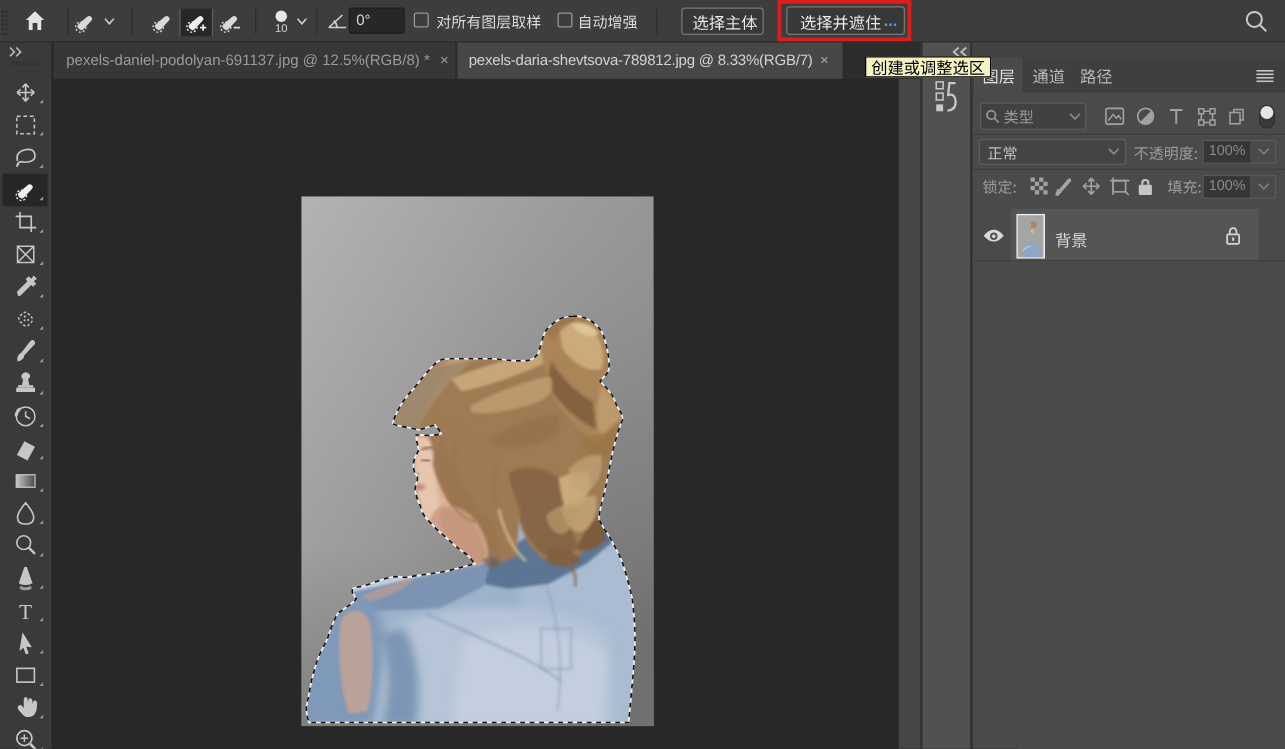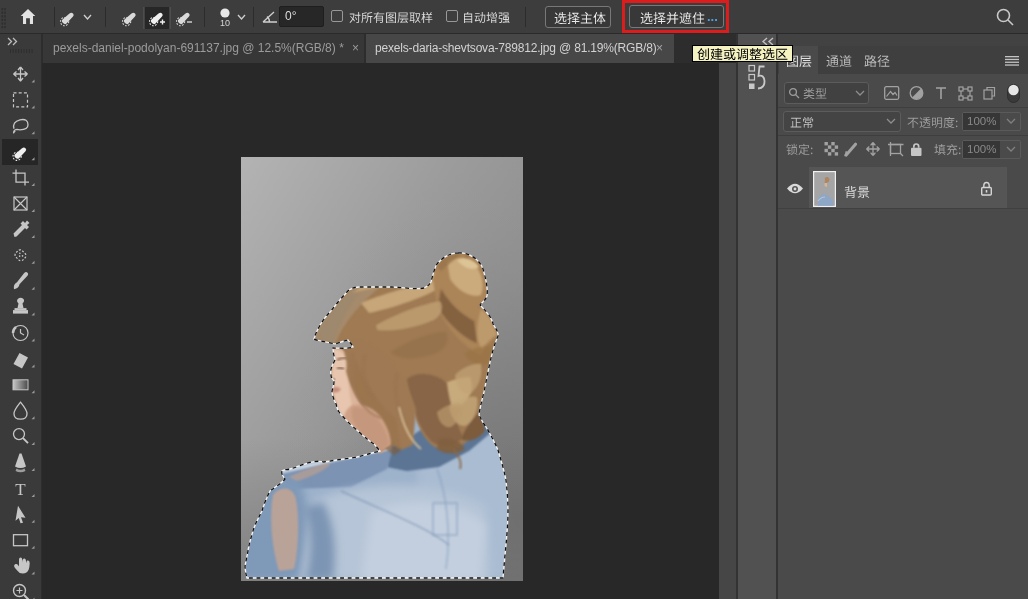--- a/index.html
+++ b/index.html
@@ -84,21 +84,21 @@
     <path fill="#ececec" transform="translate(0,13)" d="M0.8 -9.9C1.5 -9.3 2.4 -8.4 2.8 -7.8L3.6 -8.4C3.2 -9.0 2.3 -9.9 1.5 -10.5ZM5.8 -10.5C5.5 -9.4 4.9 -8.2 4.2 -7.5C4.5 -7.3 4.9 -7.1 5.1 -6.9C5.4 -7.3 5.7 -7.8 5.9 -8.3H7.8V-6.4H4.2V-5.5H6.5C6.3 -3.8 5.8 -2.6 3.8 -1.9C4.0 -1.7 4.3 -1.3 4.4 -1.1C6.6 -1.9 7.2 -3.4 7.5 -5.5H8.8V-2.5C8.8 -1.5 9.0 -1.2 10.0 -1.2C10.2 -1.2 11.1 -1.2 11.3 -1.2C12.1 -1.2 12.4 -1.6 12.5 -3.3C12.2 -3.3 11.8 -3.5 11.6 -3.7C11.6 -2.3 11.5 -2.1 11.2 -2.1C11.0 -2.1 10.3 -2.1 10.2 -2.1C9.8 -2.1 9.8 -2.2 9.8 -2.5V-5.5H12.4V-6.4H8.8V-8.3H11.8V-9.1H8.8V-10.9H7.8V-9.1H6.3C6.5 -9.5 6.6 -9.9 6.7 -10.3ZM3.3 -5.9H0.7V-5.0H2.3V-1.1C1.8 -0.8 1.2 -0.4 0.6 0.2L1.2 1.0C2.0 0.2 2.7 -0.4 3.2 -0.4C3.4 -0.4 3.8 -0.1 4.4 0.2C5.2 0.8 6.3 0.9 7.8 0.9C9.1 0.9 11.3 0.8 12.3 0.8C12.3 0.5 12.5 -0.0 12.6 -0.3C11.3 -0.1 9.3 -0.0 7.8 -0.0C6.4 -0.0 5.3 -0.1 4.5 -0.6C3.9 -1.0 3.6 -1.3 3.3 -1.3Z M15.3 -10.9V-8.3H13.6V-7.4H15.3V-4.6C14.6 -4.4 14.0 -4.2 13.5 -4.1L13.7 -3.1L15.3 -3.7V-0.2C15.3 0.0 15.2 0.1 15.1 0.1C14.9 0.1 14.4 0.1 13.9 0.1C14.0 0.3 14.1 0.7 14.1 1.0C15.0 1.0 15.5 1.0 15.8 0.8C16.1 0.7 16.2 0.4 16.2 -0.2V-4.0L17.8 -4.5L17.6 -5.4L16.2 -4.9V-7.4H17.8V-8.3H16.2V-10.9ZM23.5 -9.3C23.0 -8.7 22.3 -8.1 21.6 -7.6C20.9 -8.1 20.4 -8.7 19.9 -9.3ZM18.1 -10.2V-9.3H19.0C19.5 -8.5 20.1 -7.7 20.9 -7.1C19.8 -6.5 18.7 -6.0 17.6 -5.7C17.8 -5.5 18.0 -5.2 18.1 -4.9C19.3 -5.3 20.5 -5.8 21.6 -6.5C22.6 -5.8 23.8 -5.3 25.1 -4.9C25.2 -5.2 25.5 -5.6 25.7 -5.7C24.4 -6.0 23.3 -6.4 22.4 -7.0C23.4 -7.8 24.3 -8.8 24.8 -9.9L24.2 -10.3L24.1 -10.2ZM21.1 -5.4V-4.2H18.4V-3.3H21.1V-2.0H17.8V-1.1H21.1V1.1H22.0V-1.1H25.4V-2.0H22.0V-3.3H24.5V-4.2H22.0V-5.4Z M34.3 -7.3V-4.5H30.7V-4.8V-7.3ZM35.2 -11.0C34.9 -10.1 34.4 -9.0 33.9 -8.2H27.2V-7.3H29.7V-4.8V-4.5H26.7V-3.5H29.6C29.4 -2.1 28.8 -0.7 26.7 0.4C26.9 0.5 27.3 0.9 27.4 1.1C29.8 -0.1 30.5 -1.8 30.7 -3.5H34.3V1.0H35.4V-3.5H38.3V-4.5H35.4V-7.3H37.9V-8.2H35.0C35.4 -9.0 35.9 -9.8 36.3 -10.6ZM28.8 -10.6C29.4 -9.9 30.0 -8.9 30.2 -8.2L31.1 -8.7C30.9 -9.3 30.3 -10.2 29.7 -10.9Z M39.9 -9.9C40.5 -9.3 41.4 -8.4 41.7 -7.8L42.5 -8.4C42.1 -8.9 41.3 -9.8 40.6 -10.4ZM45.1 -3.5C44.9 -2.8 44.5 -1.8 44.0 -1.3L44.7 -0.9C45.2 -1.5 45.6 -2.4 45.9 -3.2ZM46.4 -3.2C46.5 -2.5 46.6 -1.6 46.6 -1.0L47.3 -1.0C47.3 -1.6 47.2 -2.6 47.1 -3.3ZM47.9 -3.2C48.2 -2.5 48.4 -1.5 48.6 -0.9L49.3 -1.1C49.2 -1.7 48.9 -2.7 48.6 -3.4ZM49.4 -3.3C49.9 -2.6 50.4 -1.6 50.7 -1.0L51.4 -1.3C51.1 -1.9 50.6 -2.9 50.1 -3.6ZM42.2 -6.4H39.6V-5.5H41.3V-1.3C40.8 -1.1 40.1 -0.6 39.5 0.1L40.1 0.8C40.8 0.0 41.4 -0.7 41.9 -0.7C42.2 -0.7 42.6 -0.3 43.2 0.0C44.1 0.6 45.2 0.7 46.7 0.7C48.0 0.7 50.3 0.6 51.2 0.5C51.2 0.3 51.4 -0.1 51.5 -0.4C50.2 -0.2 48.3 -0.1 46.7 -0.1C45.3 -0.1 44.2 -0.2 43.4 -0.7C42.8 -1.0 42.5 -1.3 42.2 -1.4ZM46.6 -10.8C46.8 -10.5 47.0 -10.0 47.2 -9.6H43.5V-6.9C43.5 -5.3 43.4 -3.3 42.3 -1.8C42.5 -1.7 42.9 -1.5 43.1 -1.3C44.2 -2.9 44.4 -5.2 44.4 -6.8V-8.8H51.3V-9.6H48.2C48.0 -10.0 47.8 -10.6 47.5 -11.0ZM45.9 -8.5V-7.3H44.4V-6.5H45.9V-4.1H49.8V-6.5H51.3V-7.3H49.8V-8.5H48.9V-7.3H46.8V-8.5ZM48.9 -6.5V-4.8H46.8V-6.5Z M59.1 -10.6C59.6 -10.0 60.0 -9.1 60.2 -8.5L61.2 -8.9C61.0 -9.4 60.5 -10.3 60.0 -11.0ZM55.7 -10.9C55.0 -8.9 53.8 -6.9 52.5 -5.7C52.6 -5.5 52.9 -4.9 53.0 -4.7C53.5 -5.2 53.9 -5.7 54.3 -6.3V1.0H55.3V-7.8C55.8 -8.7 56.3 -9.6 56.6 -10.6ZM56.1 -0.3V0.6H64.5V-0.3H60.8V-3.6H63.9V-4.6H60.8V-7.4H64.3V-8.4H56.4V-7.4H59.9V-4.6H56.8V-3.6H59.9V-0.3Z"></path>
   </svg>
 <div class="ab" style="left:707px;top:9px;font-size:13px;font-weight:bold;color:#52a0e0;">...</div>
 <div class="ab" style="left:622px;top:0px;width:107px;height:33px;border:3px solid #dc1d1d;box-sizing:border-box;"></div>
 <svg class="ab" style="left:994px;top:6px" width="22" height="22" viewBox="0 0 22 22">
 <circle cx="9.5" cy="9.5" r="6" fill="none" stroke="#c9c9c9" stroke-width="1.6"></circle>
 <path d="M14 14 L19 19" stroke="#c9c9c9" stroke-width="1.6"></path>
   </svg>
 <div class="ab" style="left:53px;top:41px;font-size:12px;color:#9b9b9b;">pexels-daniel-podolyan-691137.jpg @ 12.5%(RGB/8) *</div>
 <div class="ab" style="left:352px;top:41px;font-size:12px;color:#9b9b9b;">×</div>
-<div class="ab" style="left:375px;top:41px;font-size:12px;letter-spacing:-0.18px;color:#d2d2d2;">pexels-daria-shevtsova-789812.jpg @ 81.19%(RGB/8)</div>
+<div class="ab" style="left:375px;top:41px;font-size:12px;letter-spacing:-0.18px;color:#d2d2d2;">pexels-daria-shevtsova-789812.jpg @ 8.33%(RGB/7)</div>
 <div class="ab" style="left:656px;top:41px;font-size:12px;color:#a8a8a8;">×</div>
 <svg class="ab" style="left:0px;top:34px" width="41" height="565" viewBox="0 0 41 565">
 <path d="M8 4 L11.5 7.5 L8 11 M13 4 L16.5 7.5 L13 11" stroke="#bdbdbd" stroke-width="1.3" fill="none"></path>
 <rect x="10.0" y="15" width="1" height="4" fill="#2e2e2e"></rect>
 <rect x="12.7" y="15" width="1" height="4" fill="#2e2e2e"></rect>
 <rect x="15.4" y="15" width="1" height="4" fill="#2e2e2e"></rect>
 <rect x="18.1" y="15" width="1" height="4" fill="#2e2e2e"></rect>
 <rect x="20.8" y="15" width="1" height="4" fill="#2e2e2e"></rect>
 <rect x="23.5" y="15" width="1" height="4" fill="#2e2e2e"></rect>
 <rect x="26.200000000000003" y="15" width="1" height="4" fill="#2e2e2e"></rect>

